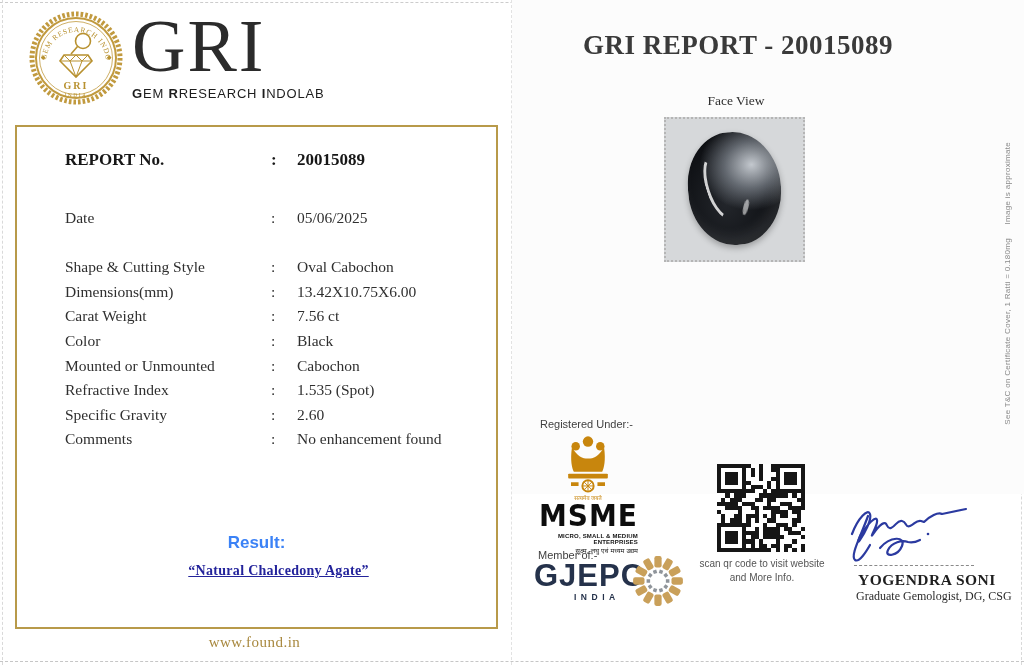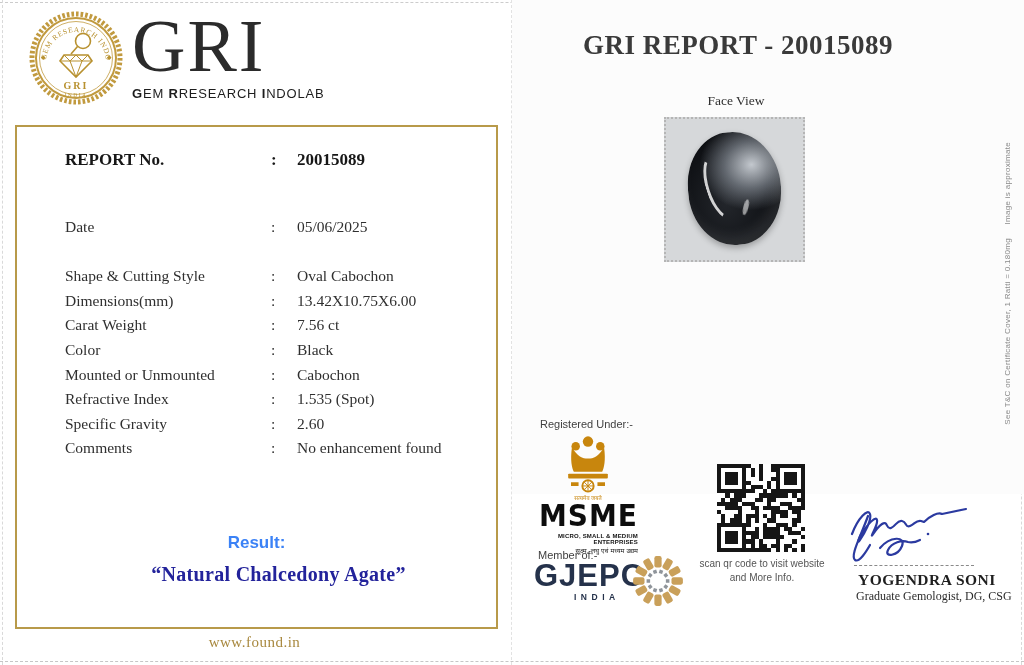--- a/index.html
+++ b/index.html
@@ -22,26 +22,26 @@
             color:#1d1d1d;letter-spacing:0.8px;}
   .logo-sub .b{font-weight:800;}
   .logo-sub .n{font-weight:500;}
 
   .report-box{position:absolute;left:15px;top:125px;width:479px;height:500px;
               border:2px solid #b89a4a;background:#fff;}
   .field-rows{position:absolute;left:48px;top:21px;right:14px;}
   .frow{display:grid;grid-template-columns:206px 26px auto;font-size:15.5px;
         color:#2f2f2f;line-height:24.6px;}
   .frow .fvalue{white-space:nowrap;}
-  .frow.r0{font-size:17px;font-weight:bold;color:#171717;margin-bottom:42px;}
+  .frow.r0{font-size:17px;font-weight:bold;color:#171717;margin-bottom:33px;}
   .frow.r1{margin-bottom:25px;}
   .result-block{position:absolute;left:0;right:0;top:406px;text-align:center;}
   .result-label{font-family:"Liberation Sans",sans-serif;font-weight:bold;font-size:17px;color:#3b82f6;}
-  .result-value{margin-top:10px;font-size:20px;font-weight:bold;color:#23239b;
-                letter-spacing:0.3px;padding-left:44px;}
+  .result-value{margin-top:10px;font-size:14px;font-weight:bold;color:#23239b;
+                text-decoration:underline;letter-spacing:0.3px;padding-left:44px;}
   .website{position:absolute;left:15px;width:479px;top:634px;text-align:center;
            font-size:15px;color:#a8883e;letter-spacing:0.5px;}
 
   
   .right-panel{position:absolute;left:512px;top:0;width:512px;height:494px;background:#fcfcfc;}
   .report-title{position:absolute;top:30px;left:0;width:452px;margin:0;text-align:center;
                 font-size:27px;font-weight:600;color:#3a3a3a;letter-spacing:0.5px;}
   .face-view-label{position:absolute;top:93px;left:0;width:448px;text-align:center;
                    font-size:13.5px;color:#2f2f2f;}
   .gem-frame{position:absolute;left:152px;top:117px;width:141px;height:145px;

